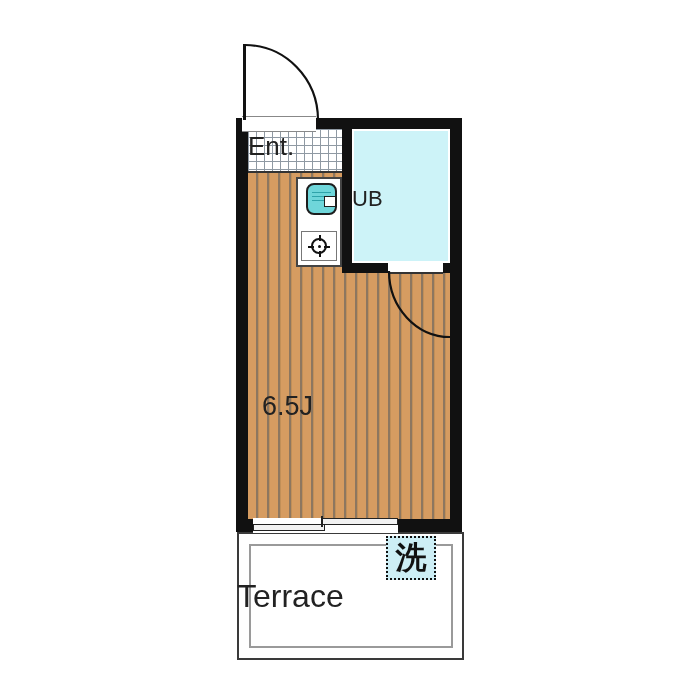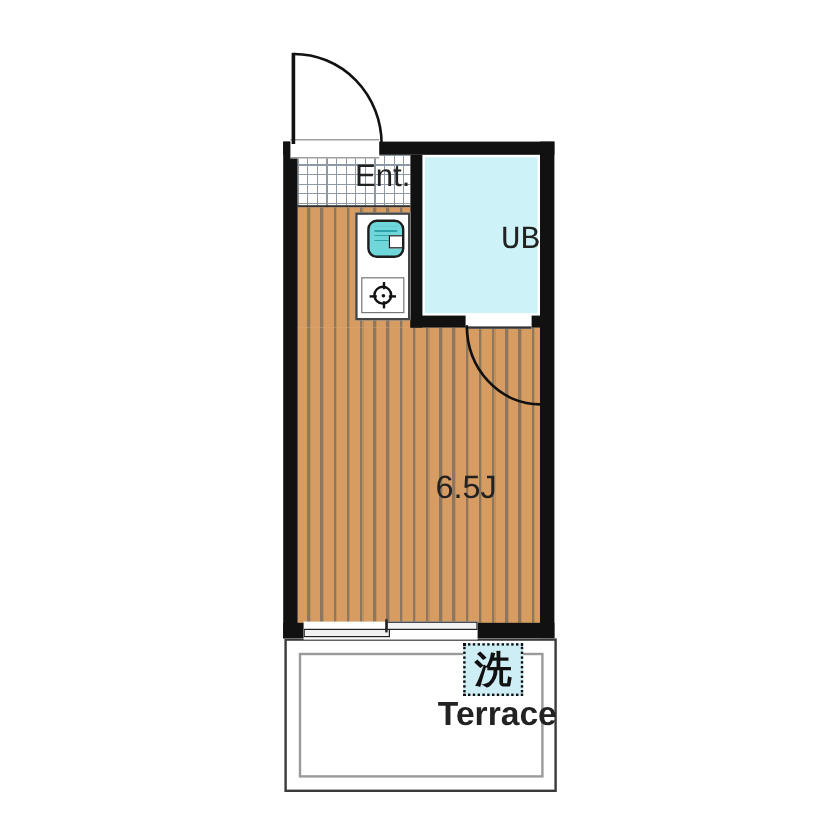--- a/index.html
+++ b/index.html
@@ -54,25 +54,25 @@
   
   .win-panel{position:absolute;background:#f2f2f2;border:1px solid #222;box-sizing:border-box;}
   .win-tick{position:absolute;background:#222;}
   
   .washer{
     position:absolute;background:#cdeef5;border:2px dotted #111;box-sizing:border-box;
     display:flex;align-items:center;justify-content:center;
     font-size:31px;font-weight:bold;color:#111;
   }
   
-  .lbl{position:absolute;text-align:right;line-height:1.05;color:#222;}
+  .lbl{position:absolute;text-align:left;line-height:1.05;color:#222;}
   .lbl-ent{font-size:26px;}
-  .lbl-ub{font-size:27px;font-family:Liberation Mono, monospace;}
+  .lbl-ub{font-size:22px;}
   .lbl-bed{font-size:27px;}
-  .lbl-terrace{font-size:28px;font-weight:bold;}
+  .lbl-terrace{font-size:32px;}
   .overlay{position:absolute;left:0;top:0;pointer-events:none;}
   .overlay path{stroke:#111;stroke-width:2.2;fill:none;}
   .leaf{position:absolute;background:#111;}
 </style>
 </head>
 <body>
 
 <div class="canvas">
 
   <div class="tile" style="left:248px;top:129px;width:94px;height:44px;"></div>
@@ -118,21 +118,21 @@
   <div class="win-panel" style="left:253px;top:524px;width:72px;height:7px;"></div>
   <div class="win-panel" style="left:322px;top:518px;width:76px;height:7px;"></div>
   <div class="win-tick" style="left:321px;top:516px;width:2px;height:11px;"></div>
 
   <div class="washer" style="left:386px;top:536px;width:50px;height:44px;">
     <span>洗</span>
   </div>
 
   <div class="lbl lbl-ent" style="left:248px;top:133px;width:94px;">Ent.</div>
   <div class="lbl lbl-ub" style="left:352px;top:187px;width:98px;">UB</div>
-  <div class="lbl lbl-bed" style="left:248px;top:392px;width:166px;">6.5J</div>
+  <div class="lbl lbl-bed" style="left:236px;top:392px;width:166px;padding-left:26px;">6.5J</div>
   <div class="lbl lbl-terrace" style="left:237px;top:580px;width:227px;">Terrace</div>
 
   <svg class="overlay" width="700" height="700" viewBox="0 0 700 700">
     <path d="M245,45 A73,75 0 0 1 318,120"></path>
     <path d="M389,271 A61,66 0 0 0 450,337"></path>
   </svg>
 
 </div>
 
 </body></html>

